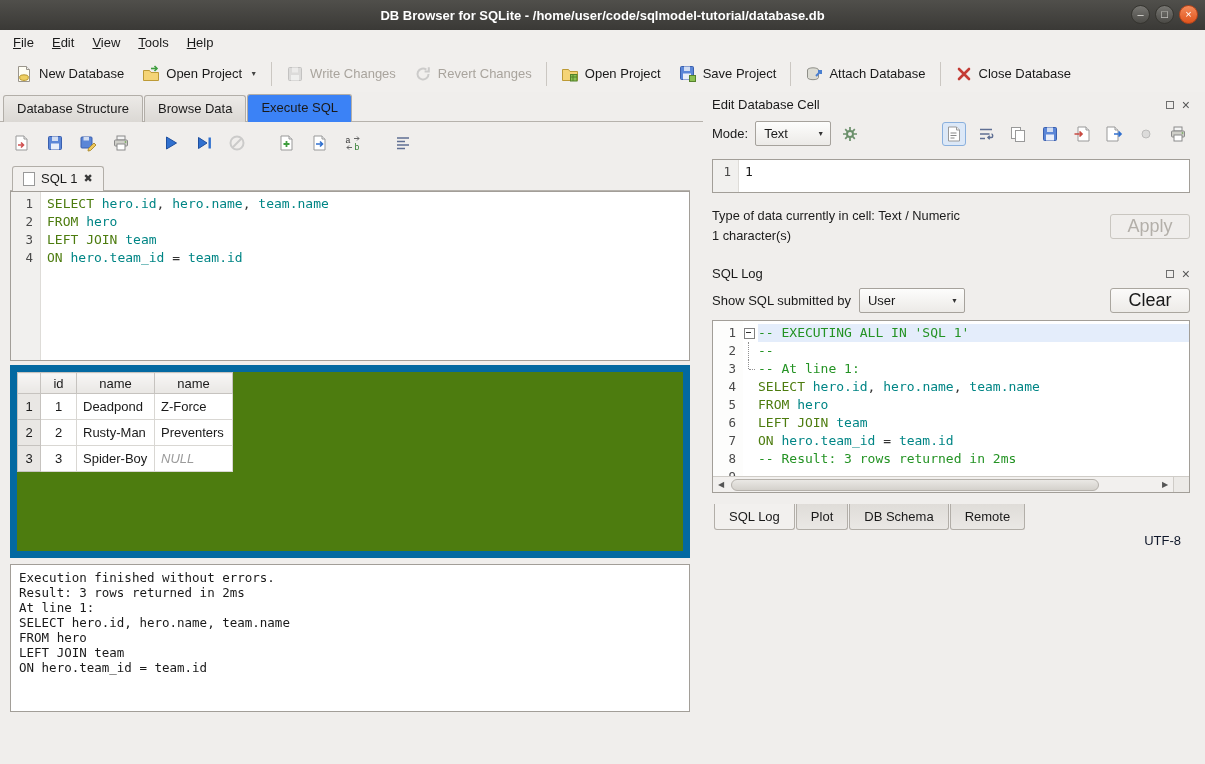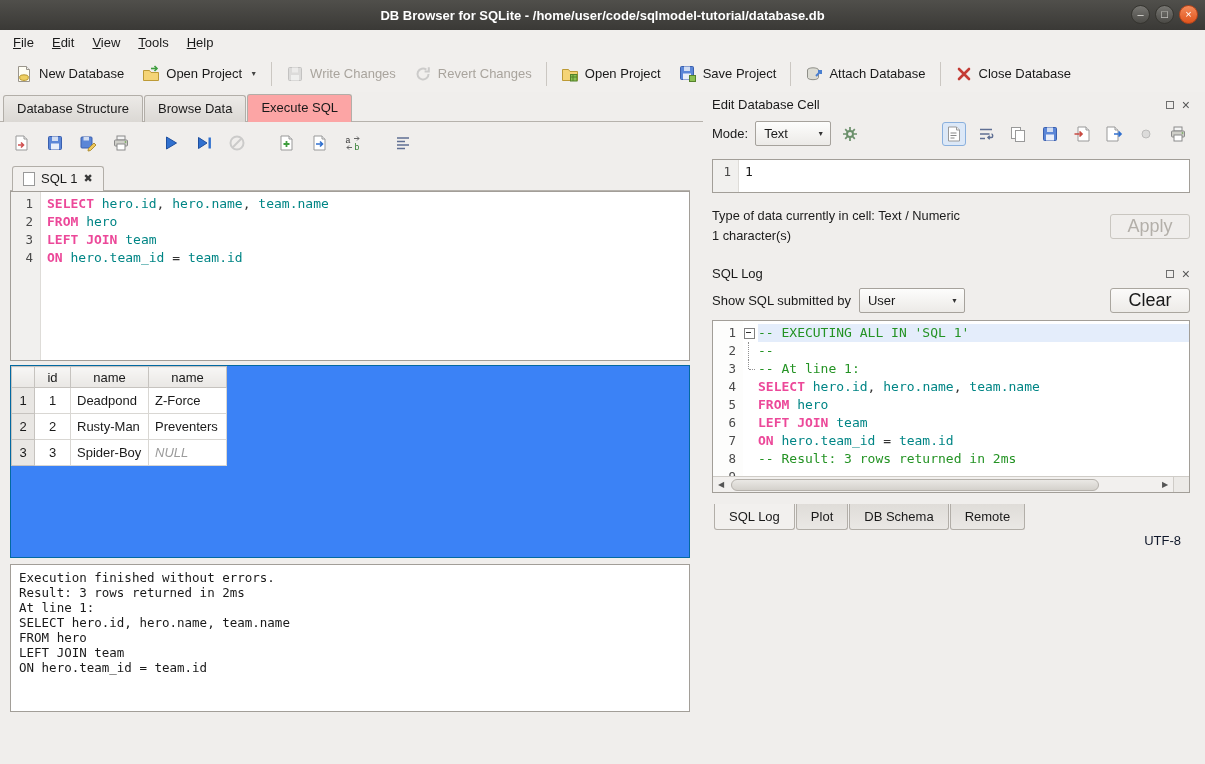--- a/index.html
+++ b/index.html
@@ -24,44 +24,44 @@
 .ic{display:inline-flex;width:18px;height:18px;}
 .ic svg{width:100%;height:100%;display:block;}
 .ddarrow{font-size:7px;color:#444;margin-left:2px;}
 .tsep{width:1px;height:24px;background:#cbc7c2;margin:0 5px;flex:0 0 auto;}
 .tsep.small{width:8px;background:transparent;height:10px;margin:0;}
 
 .content{flex:1;display:flex;min-height:0;}
 .left{width:703px;flex:0 0 auto;display:flex;flex-direction:column;}
 .maintabs{height:30px;display:flex;align-items:flex-end;padding-left:3px;border-bottom:1px solid #b6b2ac;flex:0 0 auto;}
 .mtab{padding:5px 13px 6px;border:1px solid #b2aea8;border-bottom:none;background:linear-gradient(#eceae7,#dbd8d4);margin-right:1px;border-radius:3px 3px 0 0;position:relative;top:1px;}
-.mtab.active{background:#fca5a5;padding-bottom:7px;}
+.mtab.active{background:#3b82f6;padding-bottom:7px;}
 .left-body{flex:1;padding:0 13px 0 10px;}
 .sqltoolbar{margin-top:9px;display:flex;align-items:center;gap:9px;height:24px;}
 .itbtn{width:24px;height:24px;display:flex;align-items:center;justify-content:center;border-radius:3px;border:1px solid transparent;flex:0 0 auto;}
 .itbtn.disabled svg{opacity:.6;}
 .itbtn.selected{border:1px solid #8ab0dd;background:#dce8f7;}
 
 .sqltabbar{margin-top:8px;height:28px;display:flex;align-items:flex-end;border-bottom:1px solid #b6b2ac;padding-left:2px;}
 .sqltab{display:flex;align-items:center;gap:6px;padding:4px 10px 5px;border:1px solid #b2aea8;border-bottom:none;background:#f2f0ee;border-radius:3px 3px 0 0;position:relative;top:1px;}
 .tabclose{font-size:11px;color:#3a3a3a;font-weight:bold;}
 .doc-ic{width:12px;height:14px;background:#fff;border:1px solid #999;display:inline-block;}
 
 .editorbox{height:170px;border:1px solid #a29e98;background:#fff;display:flex;overflow:hidden;}
 .gutter{width:30px;background:#f1f0ee;border-right:1px solid #dedcd8;padding-top:3px;flex:0 0 auto;}
 .gline{height:18px;line-height:18px;text-align:right;padding-right:7px;color:#4a4a4a;font-size:12.5px;font-family:"DejaVu Sans Mono",monospace;}
 .codearea{flex:1;padding:3px 0 0 6px;font-family:"DejaVu Sans Mono",monospace;font-size:13px;overflow:hidden;}
 .cline{height:18px;line-height:18px;white-space:pre;}
 .cline.hl{background:#e4edfb;}
-.tk-kw{color:#ec4899;font-weight:bold;}
+.tk-kw{color:#4d7c0f;font-weight:normal;}
 .tk-id{color:#008585;}
 .tk-pl{color:#333;}
 .tk-com{color:#249324;}
 
-.resultsbox{margin-top:4px;height:193px;border:1px solid #0369a1;background:#3b82f6;overflow:hidden;}
+.resultsbox{margin-top:4px;height:193px;border:7px solid #0369a1;background:#4d7c0f;overflow:hidden;}
 table.grid{border-collapse:collapse;font-size:13px;}
 .grid th{font-weight:normal;background:linear-gradient(#f7f6f5,#e9e7e4);border:1px solid #c6c3bf;height:21px;padding:0 6px;}
 .grid th.corner{width:23px;}
 .grid td{border:1px solid #d9d7d3;height:26px;padding:0 6px;background:#fff;}
 .grid td.rownum{background:#e9e7e4;border-color:#c6c3bf;text-align:center;min-width:23px;padding:0 4px;}
 .grid td.cid{min-width:36px;text-align:center;}
 .grid td.cval{min-width:78px;}
 .grid td.null{color:#9b9b9b;font-style:italic;}
 
 .messagebox{margin-top:6px;height:148px;border:1px solid #a29e98;background:#fff;font-family:"DejaVu Sans Mono",monospace;font-size:12.5px;line-height:15px;padding:5px 8px;white-space:pre-wrap;overflow:hidden;color:#1a1a1a;}

